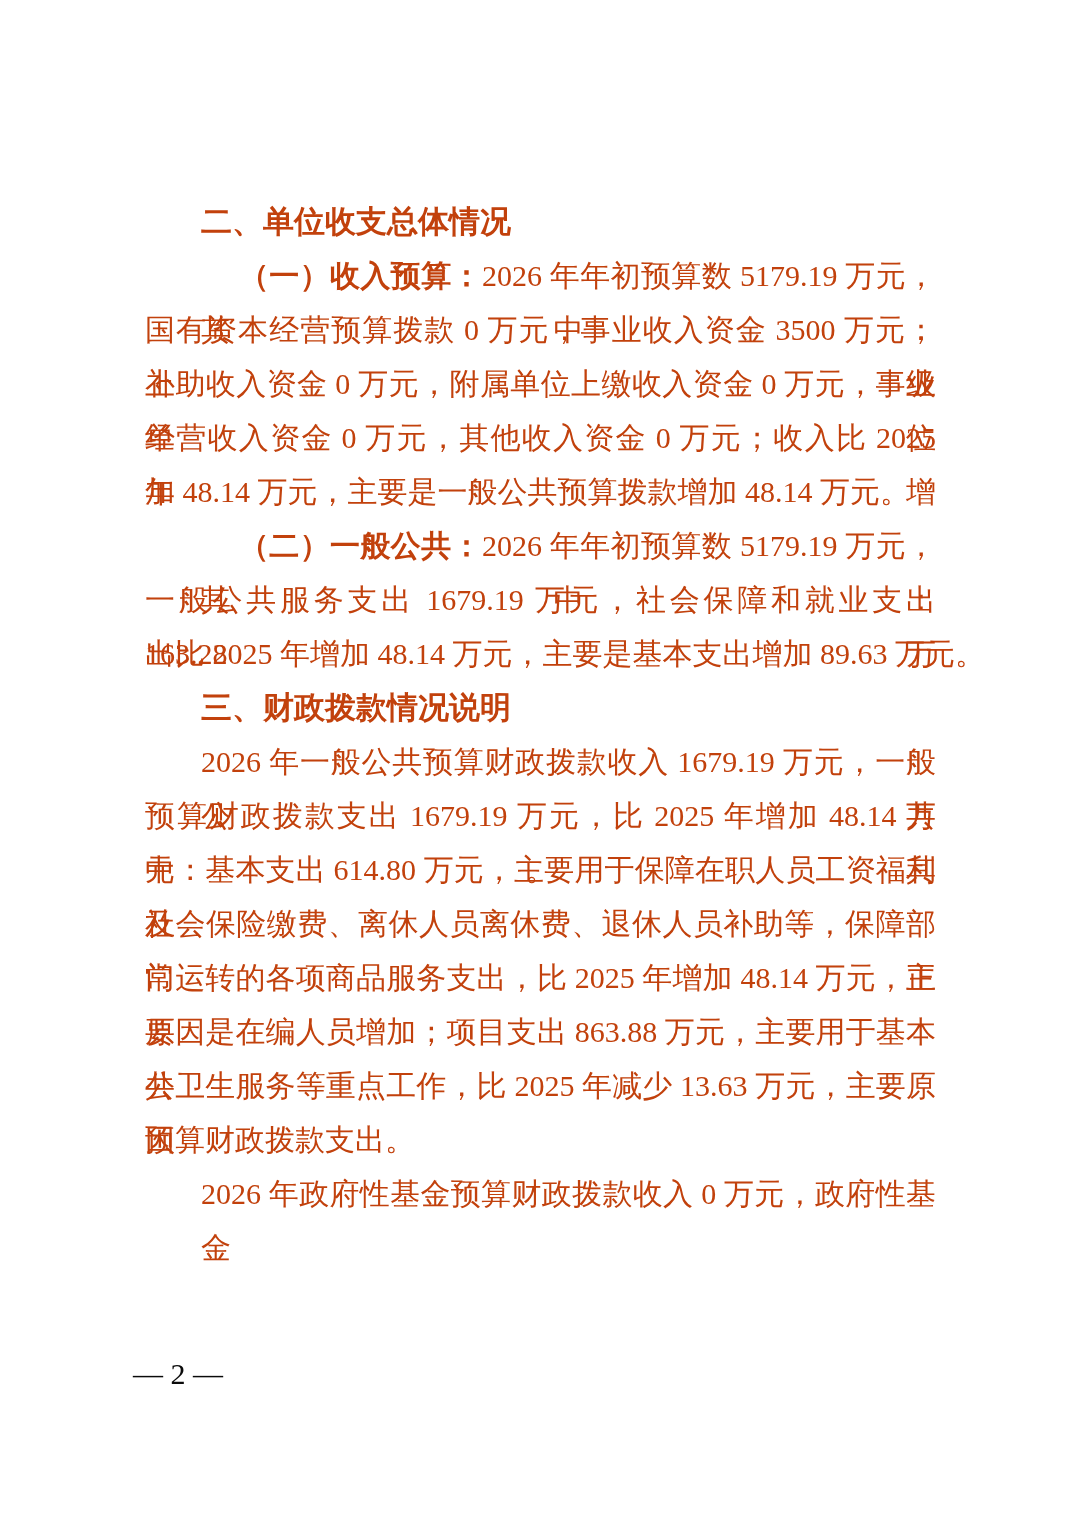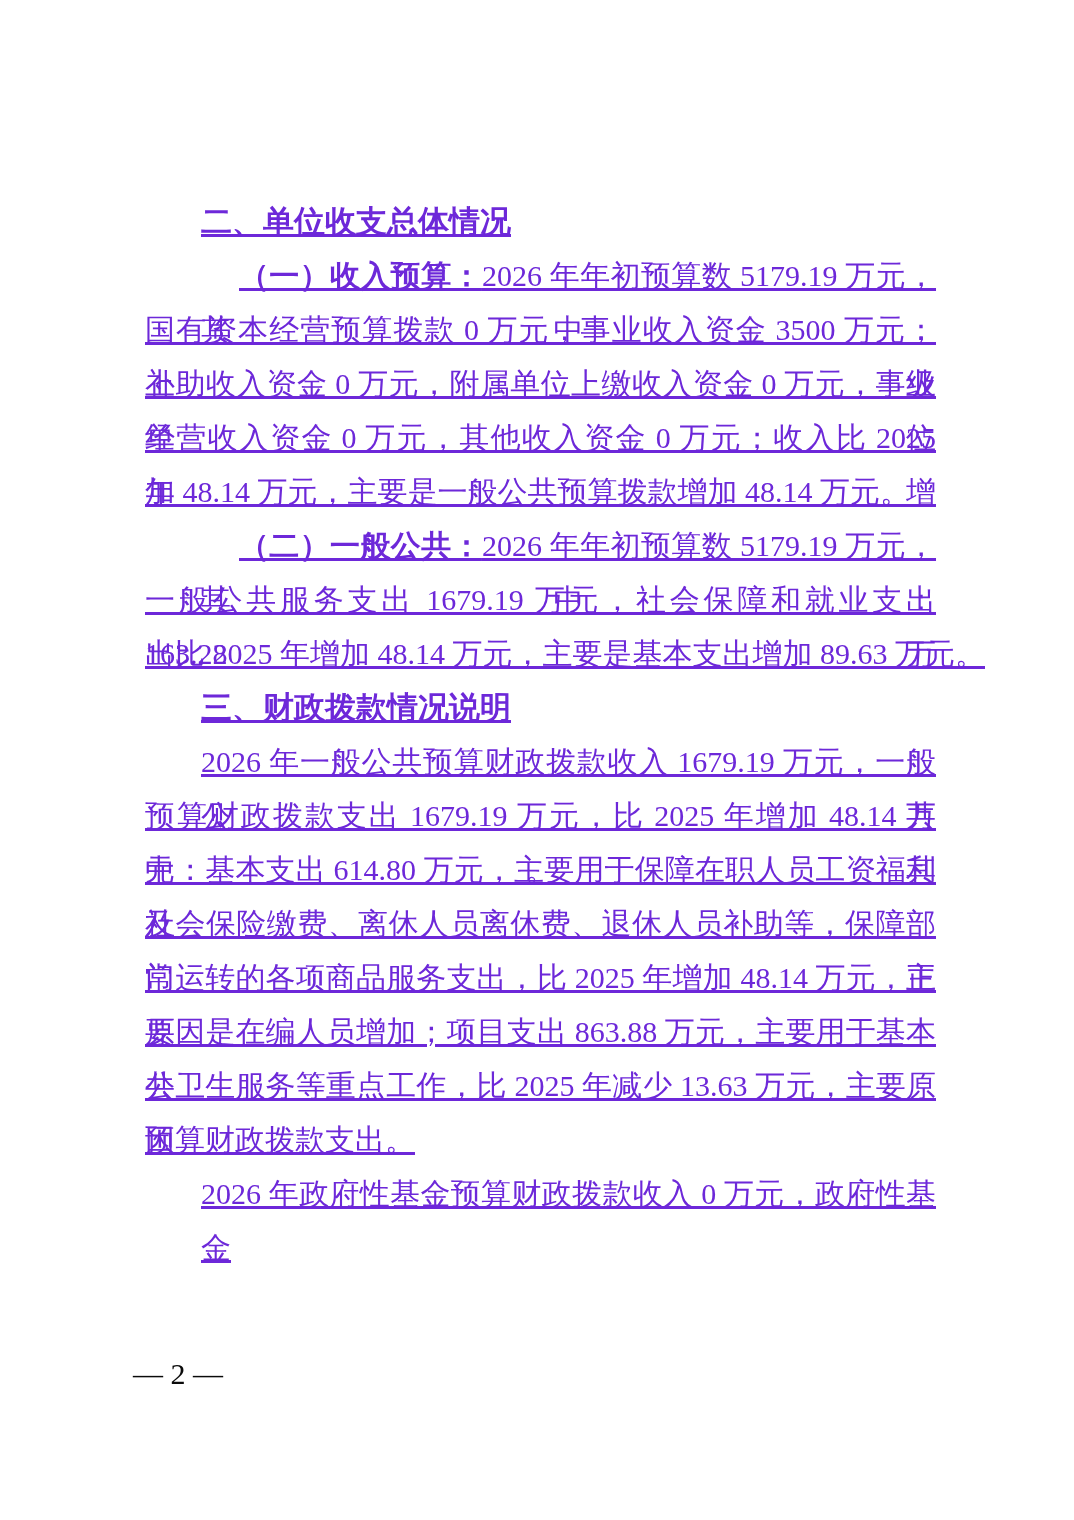--- a/index.html
+++ b/index.html
@@ -19,22 +19,21 @@
     position: absolute;
     left: 145px;
     top: 195px;
     width: 791px;
   }
   .line {
     font-size: 30px;
     line-height: 54px;
     height: 54px;
     white-space: nowrap;
-    color: #6d28d9;
-    text-decoration: underline;
+    color: #c2410c;
   }
   .fill {
     white-space: normal;
     text-align: justify;
     text-align-last: justify;
   }
   .indent {
     padding-left: 56px;
   }
   .indent.fill {

